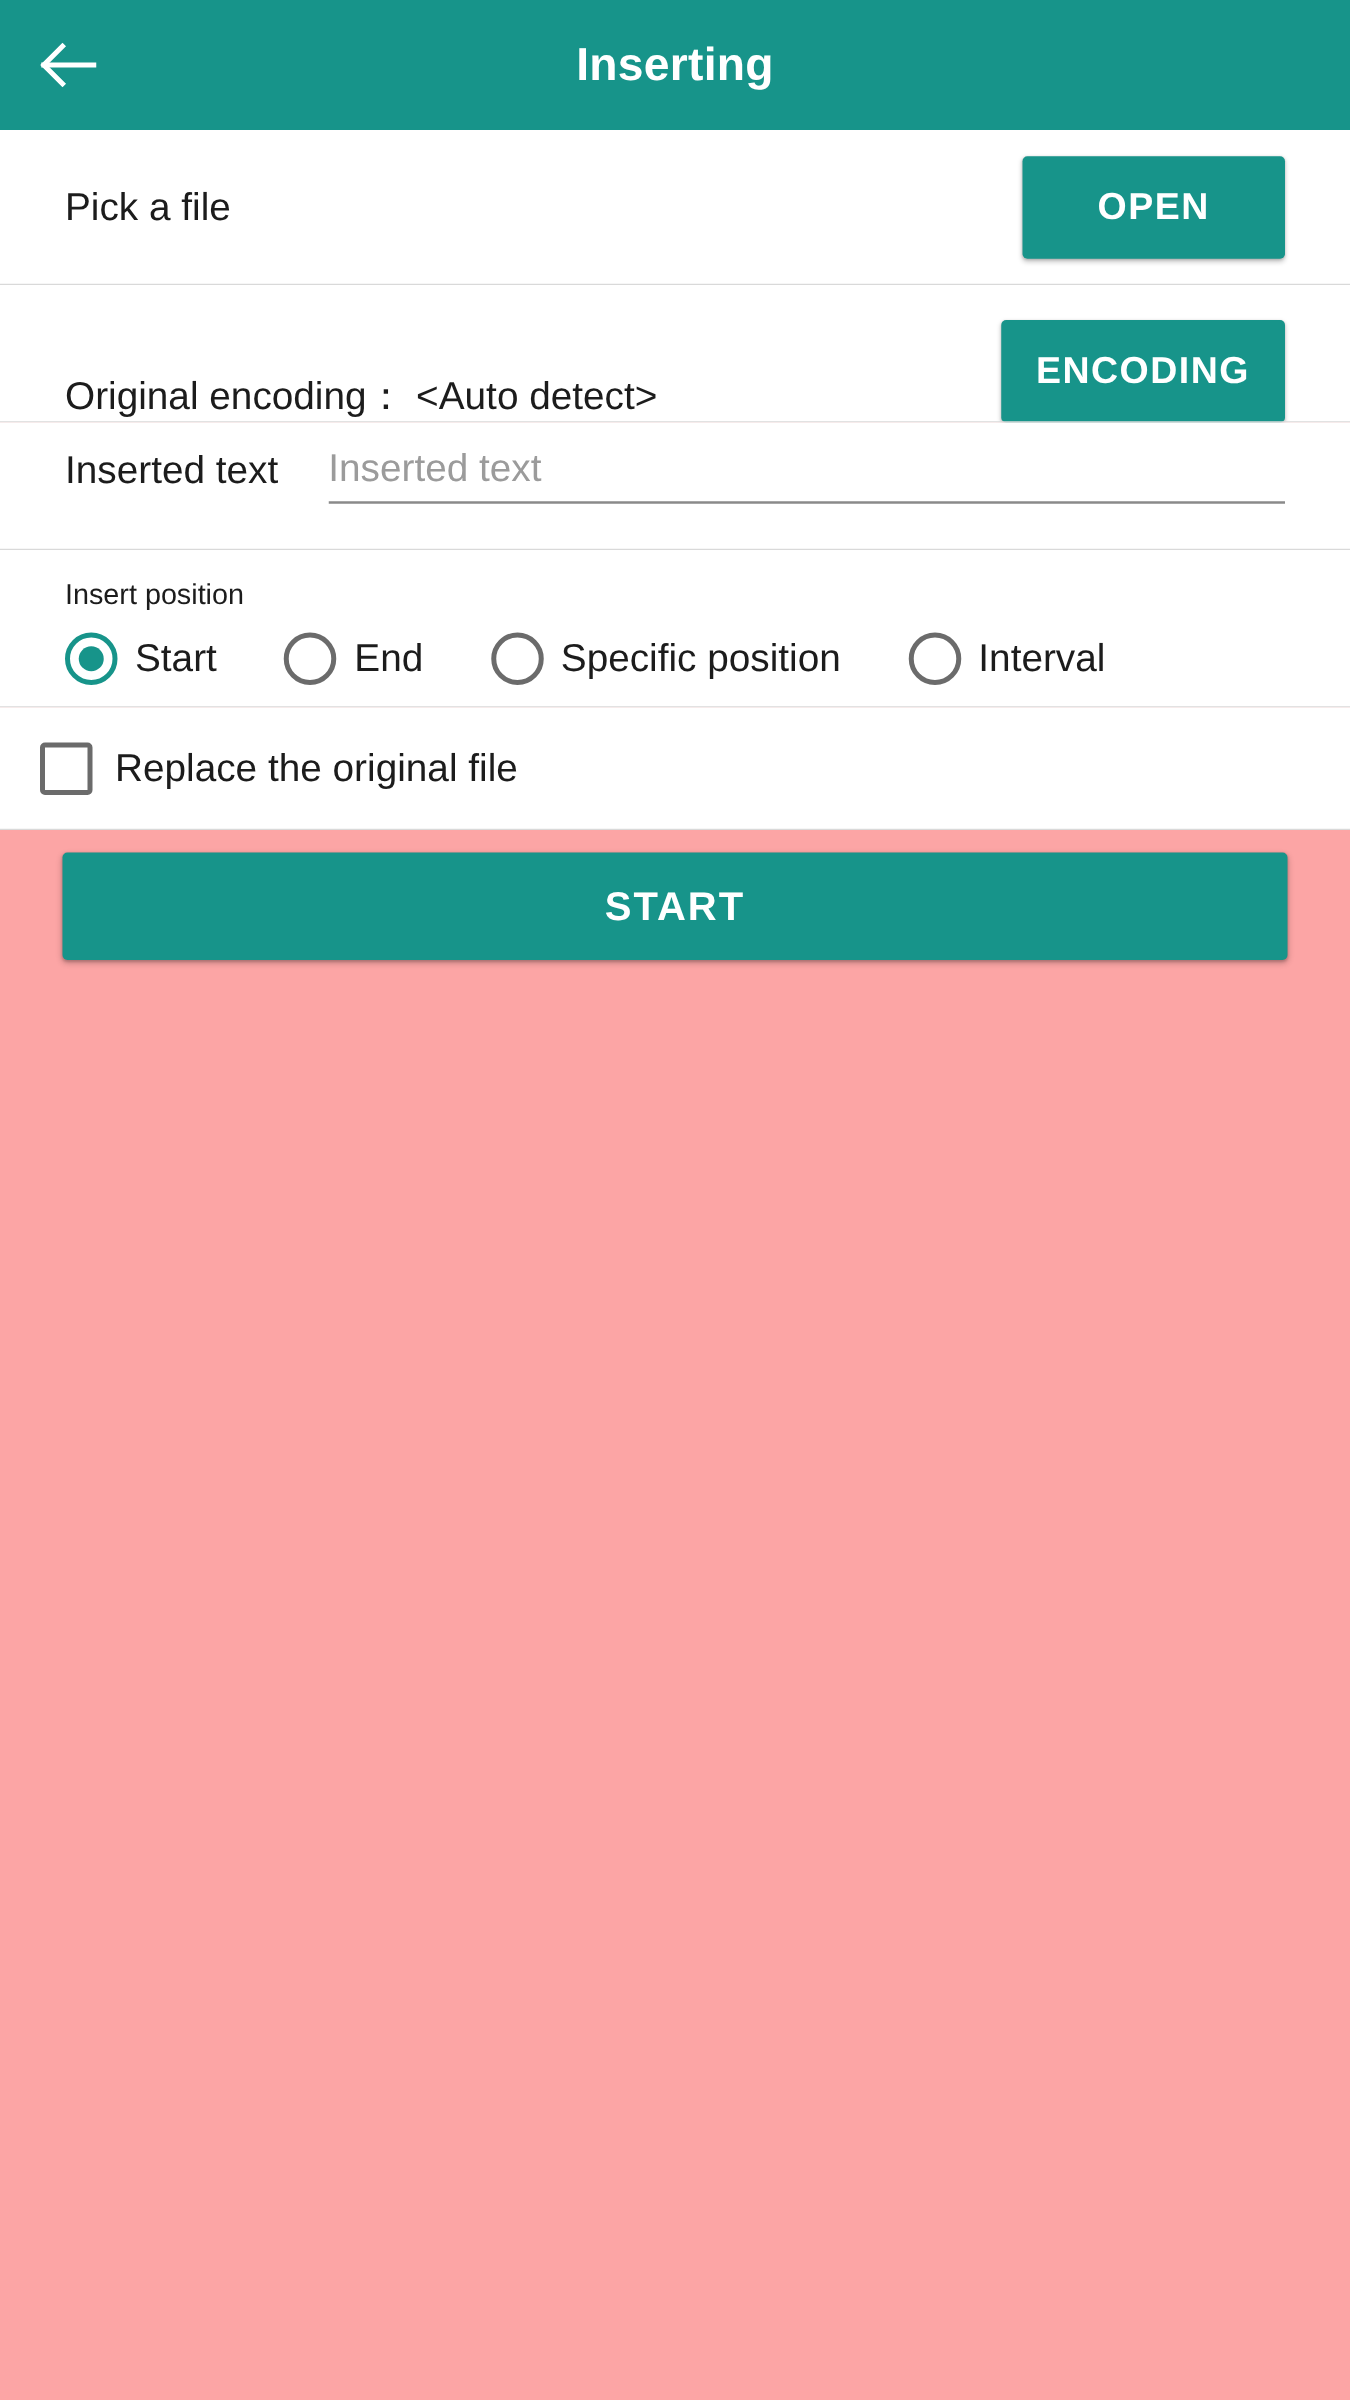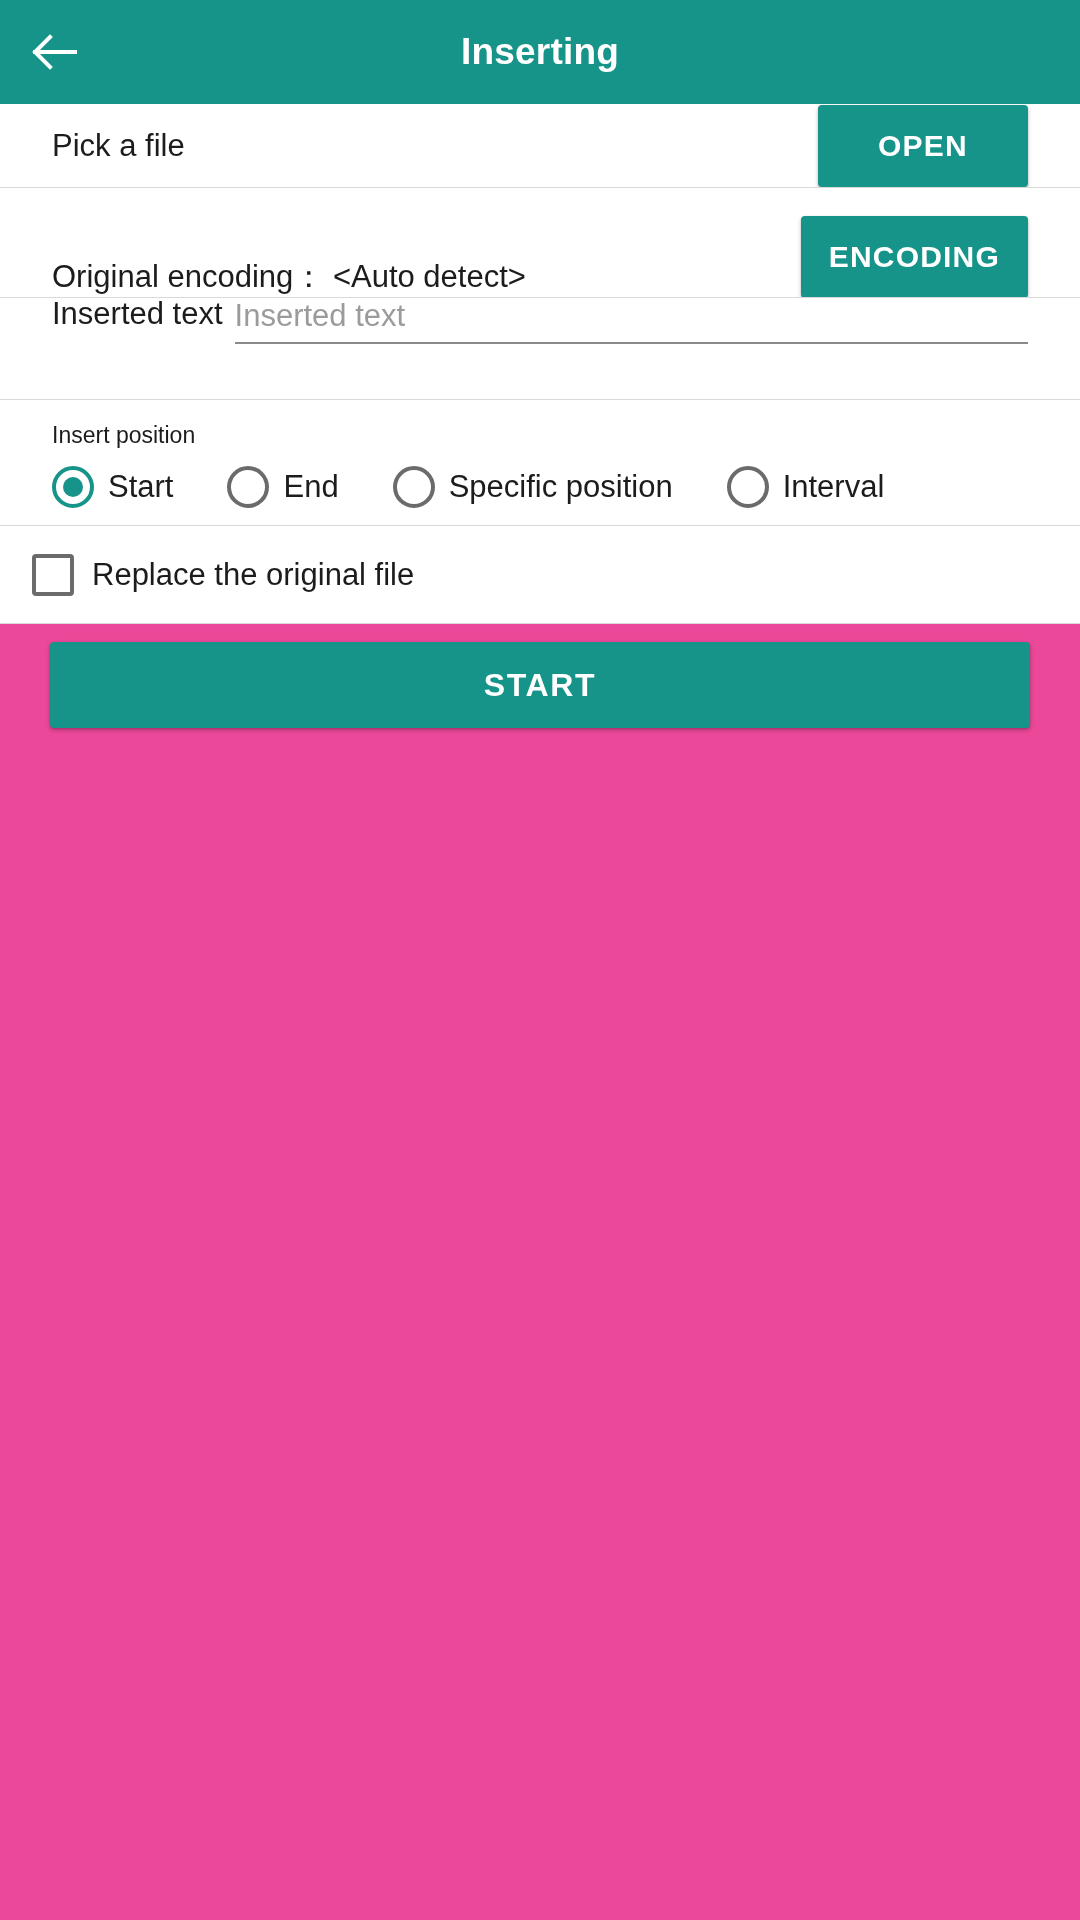--- a/index.html
+++ b/index.html
@@ -9,21 +9,21 @@
     height: 1920px;
     background: #ffffff;
     font-family: "Liberation Sans", sans-serif;
     -webkit-font-smoothing: antialiased;
   }
 
   .screen {
     width: 1080px;
     height: 1920px;
     position: relative;
-    background: #ec4899;
+    background: #fca5a5;
     overflow: hidden;
   }
 
   
   .appbar {
     height: 104px;
     background: #17948A;
     display: flex;
     align-items: center;
     position: relative;
@@ -87,32 +87,32 @@
     height: 82px;
     min-width: 210px;
     display: flex;
     align-items: center;
     justify-content: center;
     cursor: pointer;
     box-shadow: 0 2px 4px rgba(0,0,0,0.22), 0 1px 2px rgba(0,0,0,0.14);
   }
 
   
-  .row-pick { height: 84px; }
+  .row-pick { height: 124px; }
 
   
   .row-encoding { height: 110px; align-items: flex-end; }
   .encoding-text {
     font-size: 31px;
     color: #1c1c1c;
     white-space: nowrap;
   }
 
   
-  .row-inserted { height: 102px; align-items: flex-start; padding-bottom: 18px; }
+  .row-inserted { height: 102px; align-items: center; padding-bottom: 18px; gap: 28px; }
   .field-label {
     font-size: 31px;
     color: #1c1c1c;
     white-space: nowrap;
     line-height: 1;
     padding-bottom: 9px;
   }
   .field-wrap {
     flex: 1 1 auto;
     margin-left: 12px;

